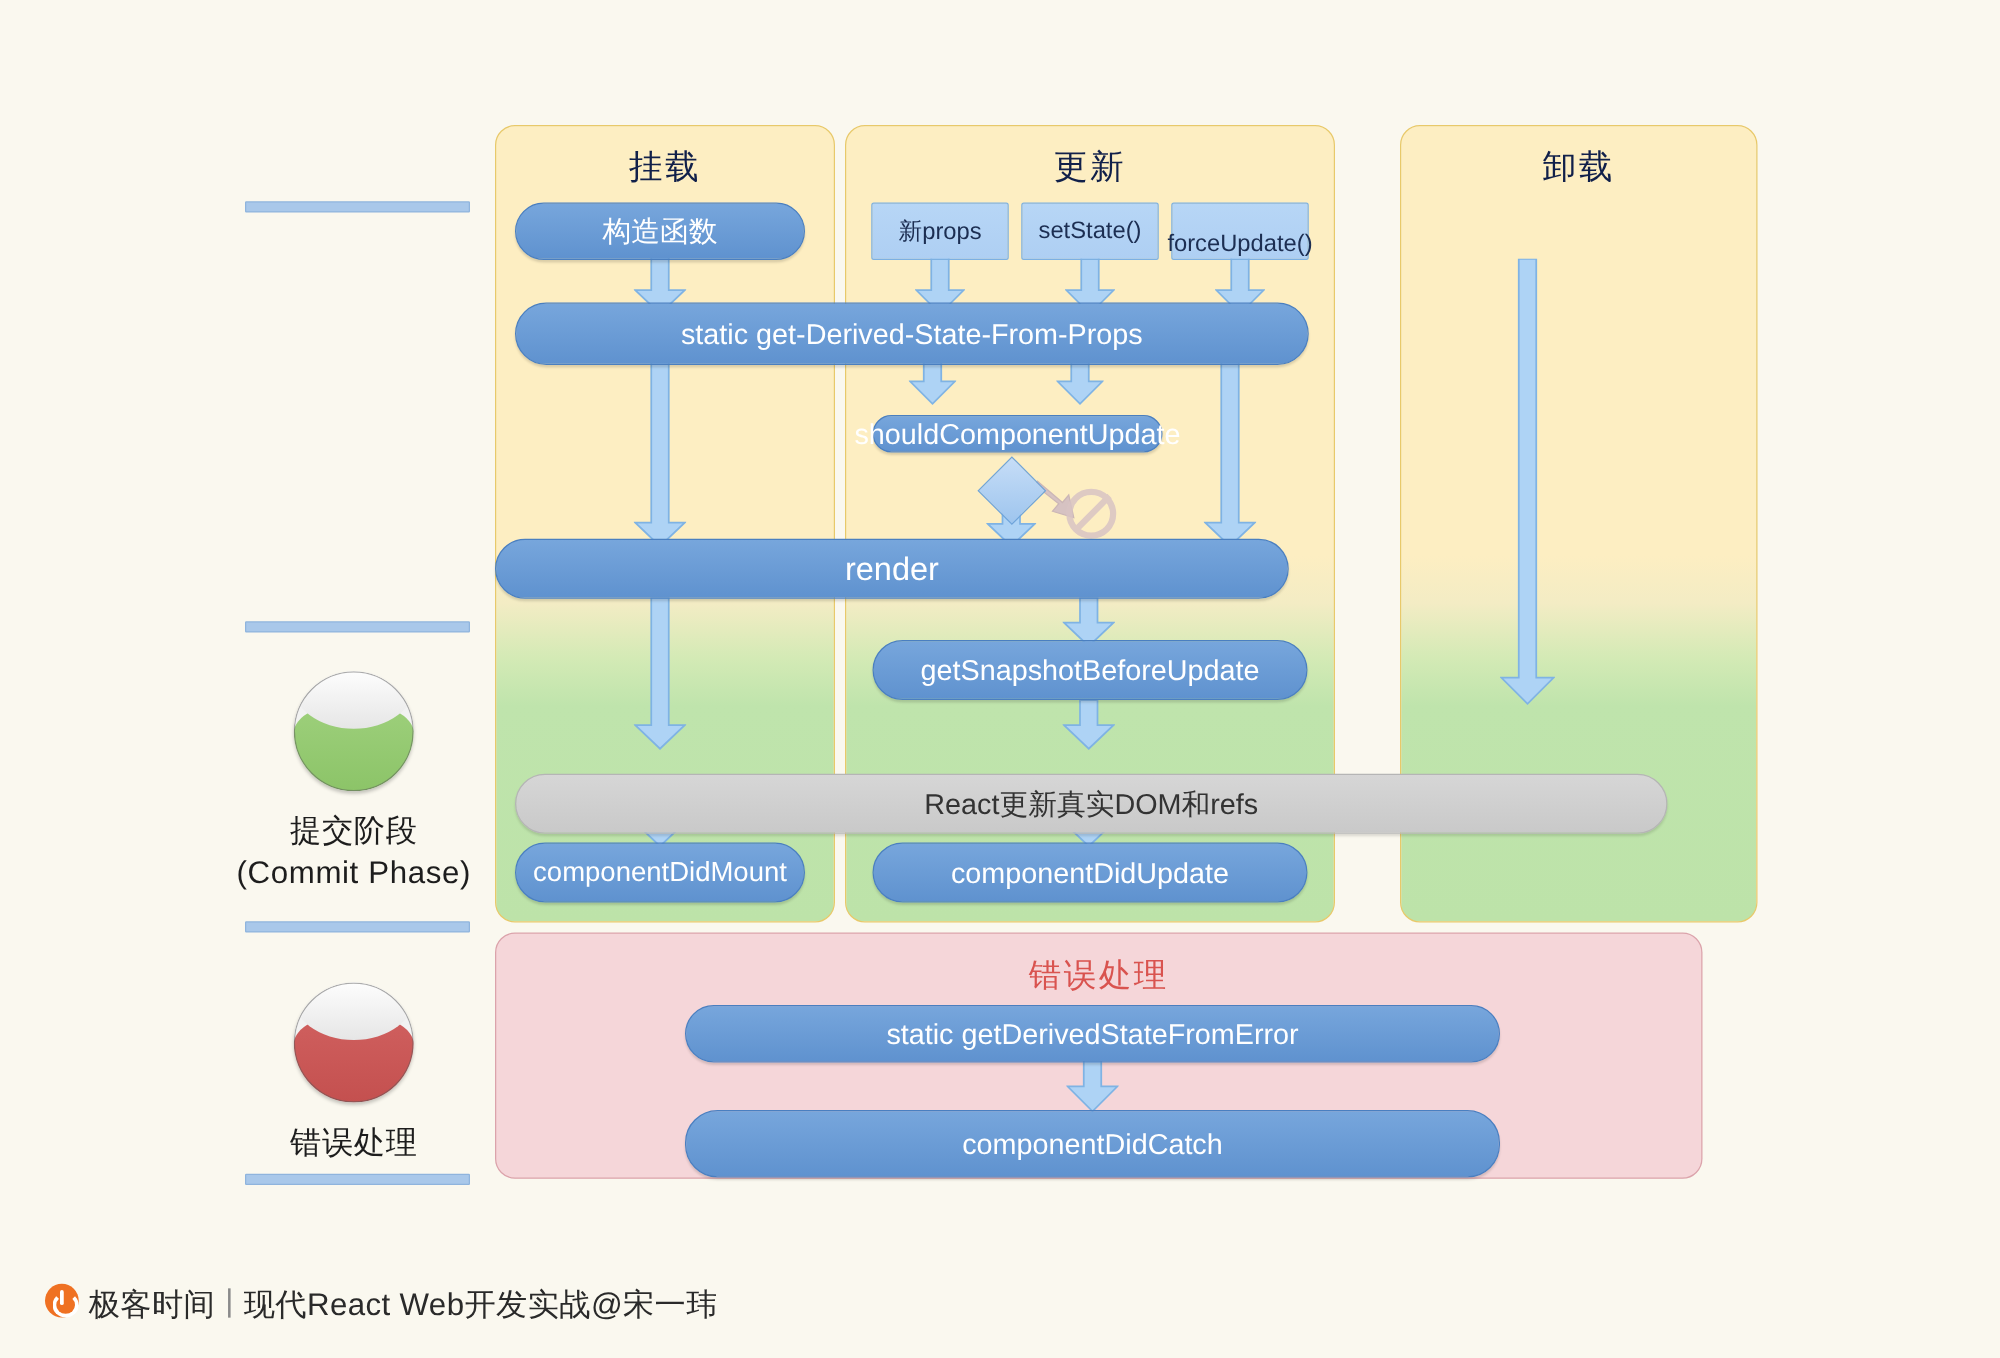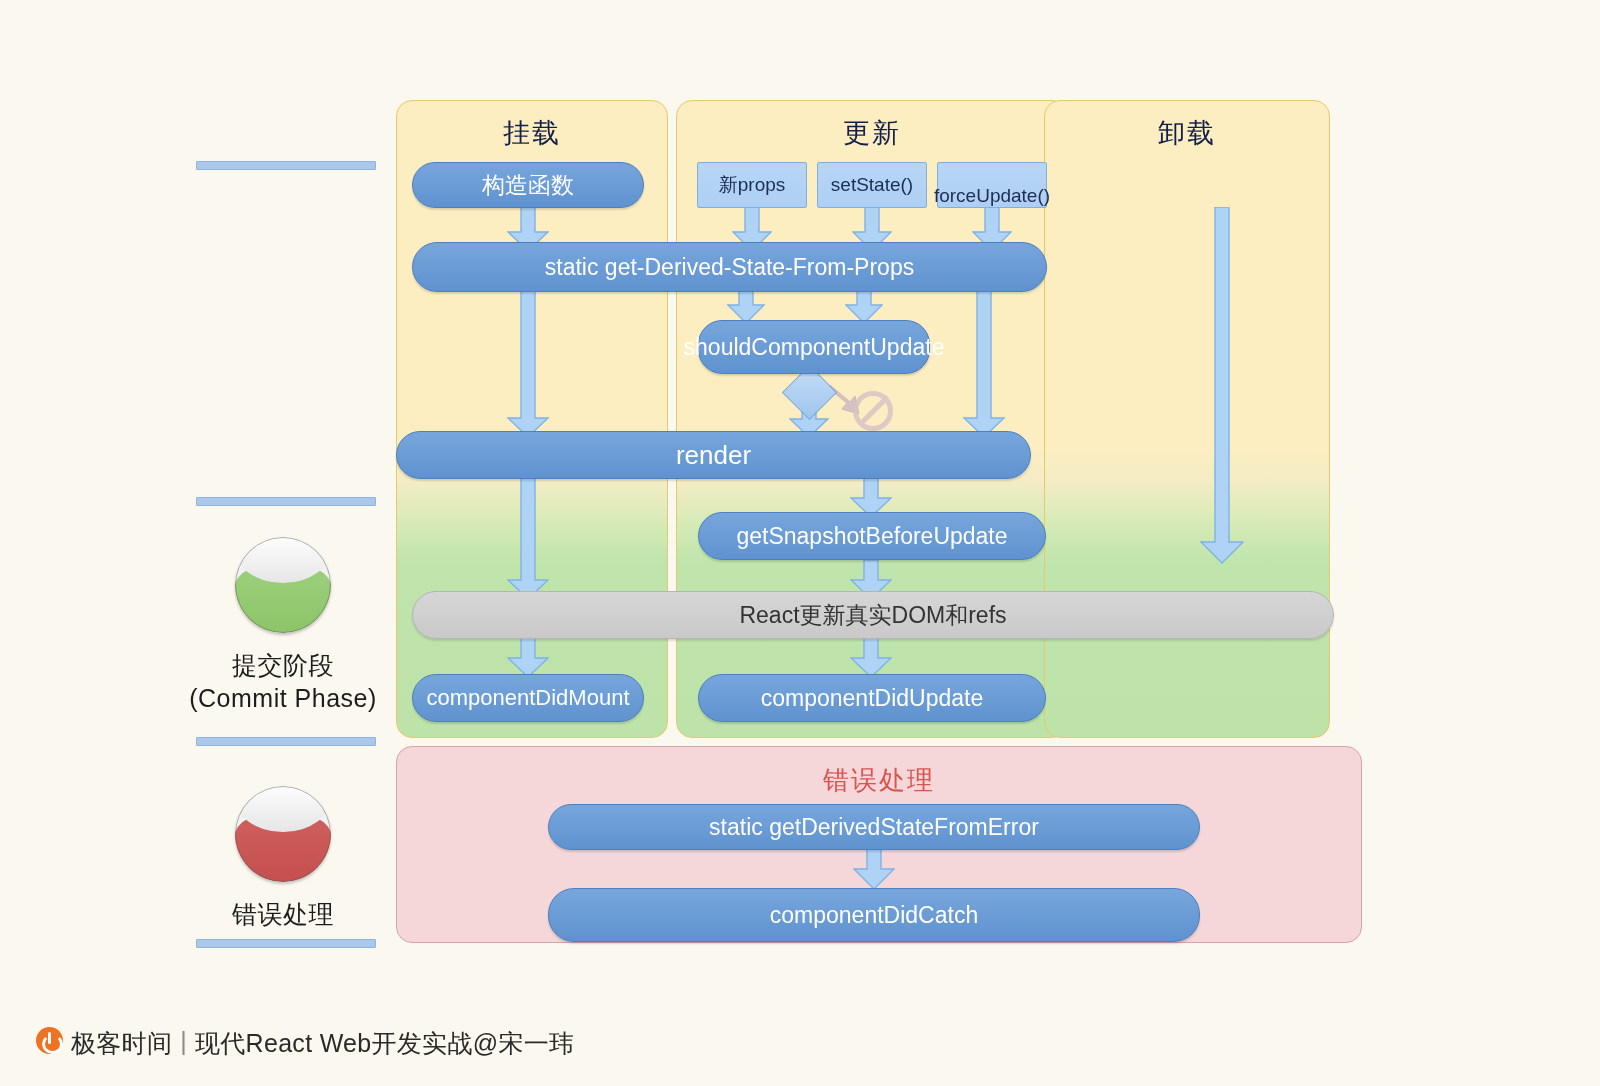--- a/index.html
+++ b/index.html
@@ -164,20 +164,21 @@
     display: flex;
     align-items: center;
     justify-content: center;
     background-image: linear-gradient(to bottom, #d6d6d6, #c9c9c9);
     border: 1px solid #b5b5b5;
     border-radius: 24px;
     color: #333333;
     font-size: 23px;
     box-shadow: 0 2px 2px rgba(0,0,0,.12);
     z-index: 3;
+    margin-top: 28px;
   }
 
   
   .arrow {
     position: absolute;
     z-index: 2;
   }
   .arrow svg { display: block; }
 
   .diamond {
@@ -289,21 +290,21 @@
   </div>
 
   <div class="col-panel" style="left:396px; top:100px; width:272px; height:638px;">
     <div class="col-title">挂载</div>
   </div>
 
   <div class="col-panel" style="left:676px; top:100px; width:392px; height:638px;">
     <div class="col-title">更新</div>
   </div>
 
-  <div class="col-panel" style="left:1044px; top:100px; width:286px; height:638px;">
+  <div class="col-panel" style="left:1120px; top:100px; width:286px; height:638px;">
     <div class="col-title">卸载</div>
   </div>
 
   <div class="arrow" style="left:507px; top:202px;">
     <svg width="42" height="50" viewBox="0 0 42 50">
       <path d="M14 0 H28 V30 H41 L21 49 L1 30 H14 Z" fill="#aed3f5" stroke="#7fb3e4" stroke-width="1.4"></path>
     </svg>
   </div>
 
   <div class="arrow" style="left:732px; top:205px;">
@@ -410,21 +411,21 @@
   </div>
 
   <div class="node" style="left:412px; top:162px; width:232px; height:46px;">
     <span>构造函数</span>
   </div>
 
   <div class="node pill-lg" style="left:412px; top:242px; width:635px; height:50px;">
     <span>static get-Derived-State-From-Props</span>
   </div>
 
-  <div class="node" style="left:698px; top:320px; width:232px; height:54px;">
+  <div class="node" style="left:698px; top:332px; width:232px; height:30px;">
     <span>shouldComponentUpdate</span>
   </div>
 
   <div class="node pill-lg" style="left:396px; top:431px; width:635px; height:48px;">
     <span style="font-size:26px;">render</span>
   </div>
 
   <div class="node" style="left:698px; top:512px; width:348px; height:48px;">
     <span>getSnapshotBeforeUpdate</span>
   </div>

